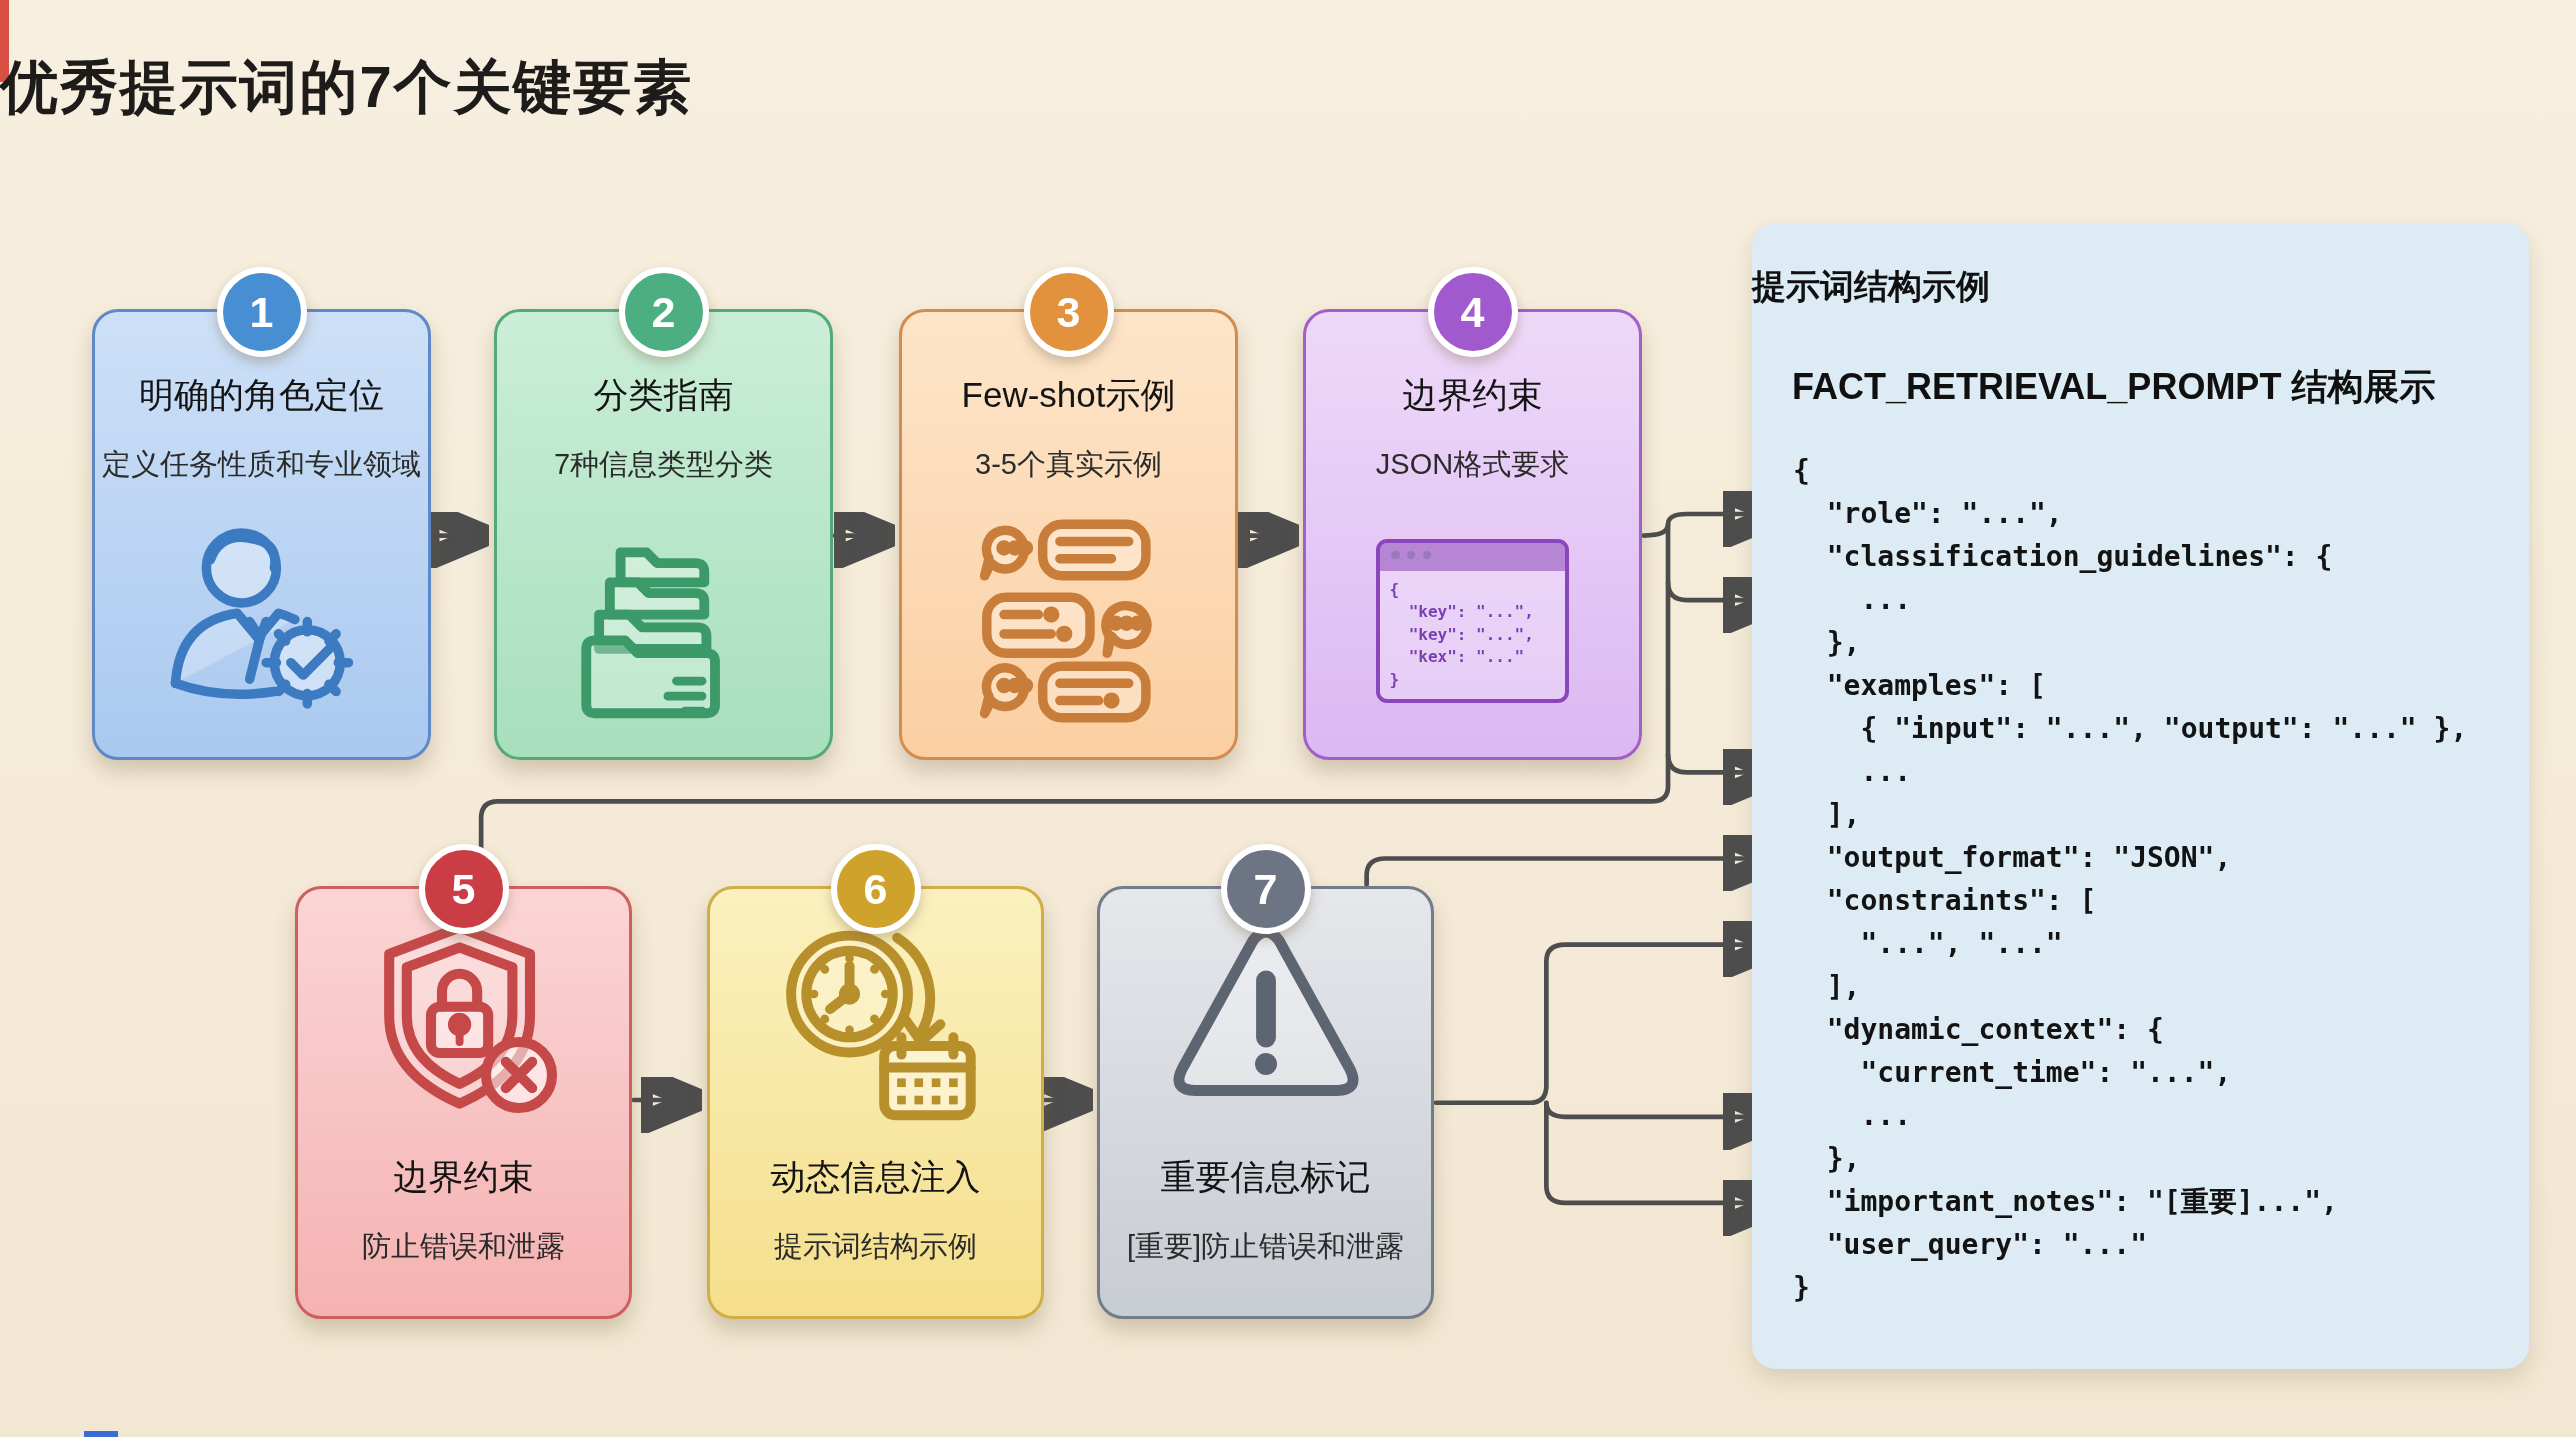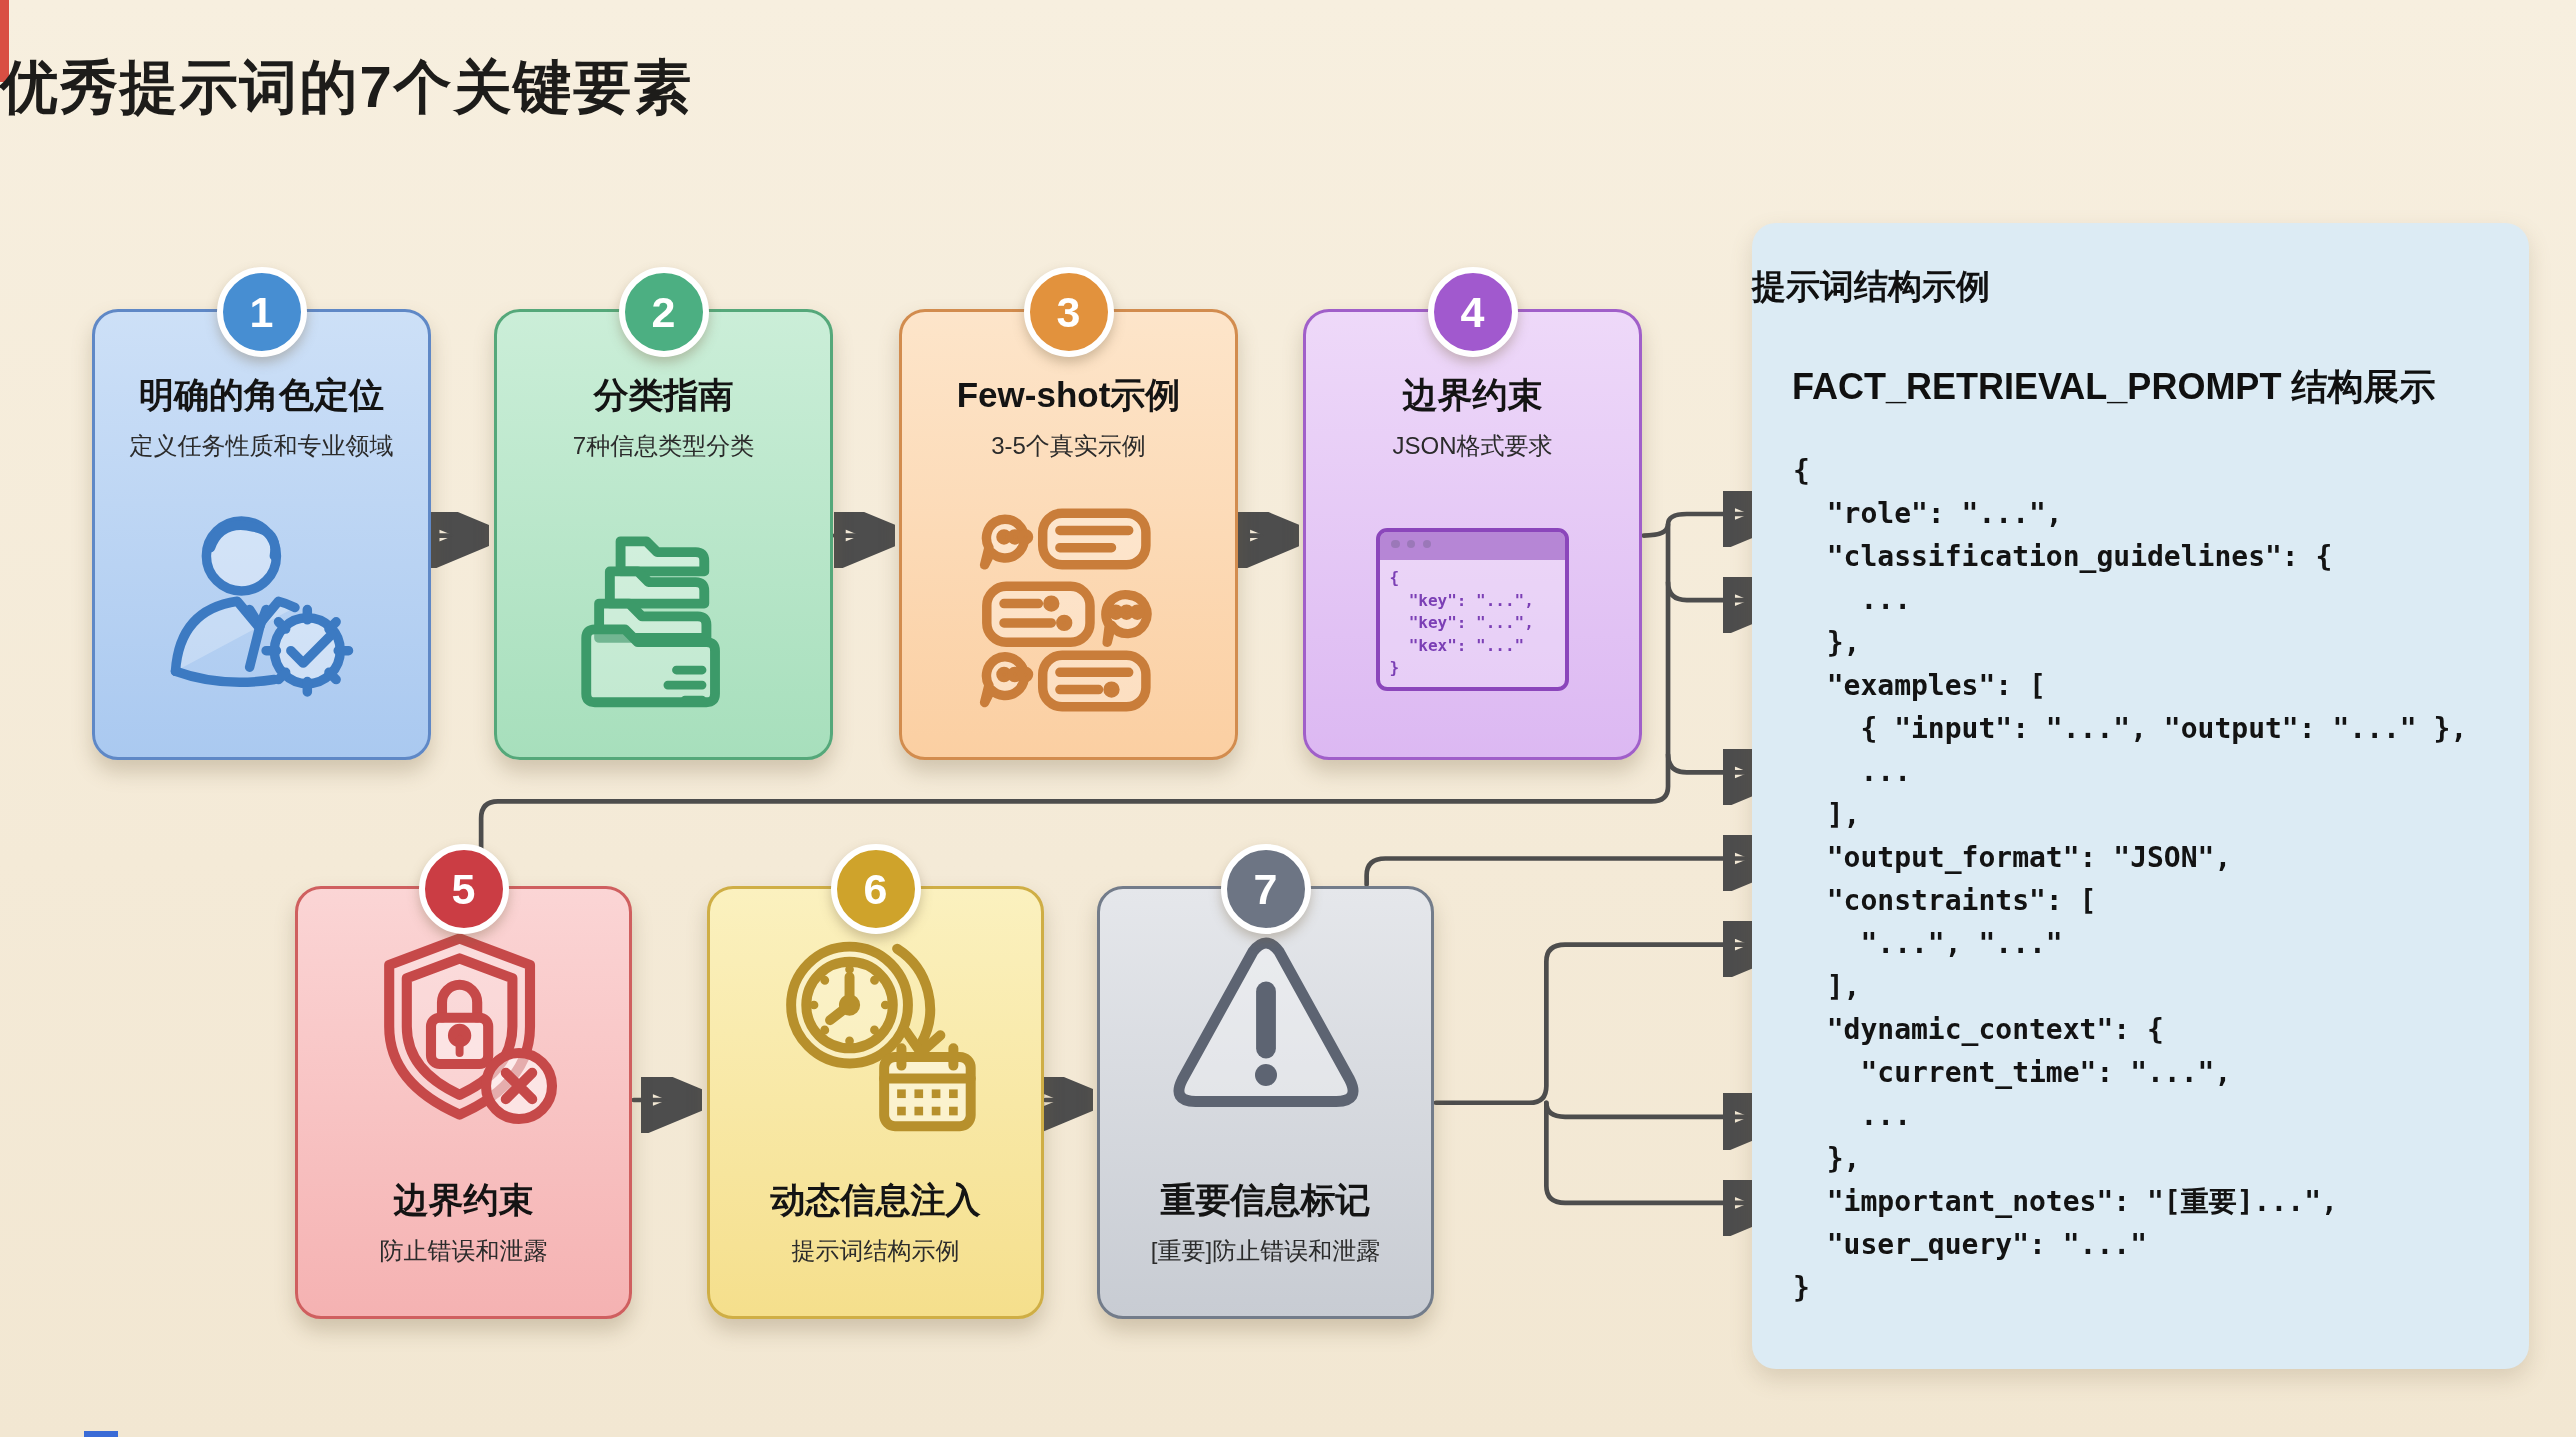--- a/index.html
+++ b/index.html
@@ -30,22 +30,22 @@
   .card.top-row { top:309px; height:451px; padding-top:60px; }
   .card.bottom-row { top:886px; height:433px; padding-bottom:43px; }
   .num-circle {
     position:absolute; top:-45px; left:50%; transform:translateX(-50%);
     width:90px; height:90px; border-radius:50%;
     background:var(--c-circle); border:6.6px solid #ffffff;
     box-shadow:0 5.6px 11.2px rgba(120,100,70,.35);
     display:flex; align-items:center; justify-content:center;
     color:#fff; font-size:43px; font-weight:800;
   }
-  .card-title { font-size:35px; font-weight:700; color:#141414; }
-  .card-sub { font-size:24px; color:#2b2b2b; margin-top:11px; }
+  .card-title { font-size:35px; font-weight:400; color:#141414; }
+  .card-sub { font-size:29px; color:#2b2b2b; margin-top:26px; }
   .icon-box { flex:1; display:flex; align-items:center; justify-content:center; width:100%; }
   .icon-box svg { overflow:visible; }
   .bottom-row .card-title { margin-top:4px; }
   .bottom-row .card-sub { margin-bottom:5.6px; }
 
   
   .browser {
     width:193px; border:4.7px solid var(--c-icon); border-radius:11.2px;
     background:rgba(255,255,255,.25); overflow:hidden;
   }

